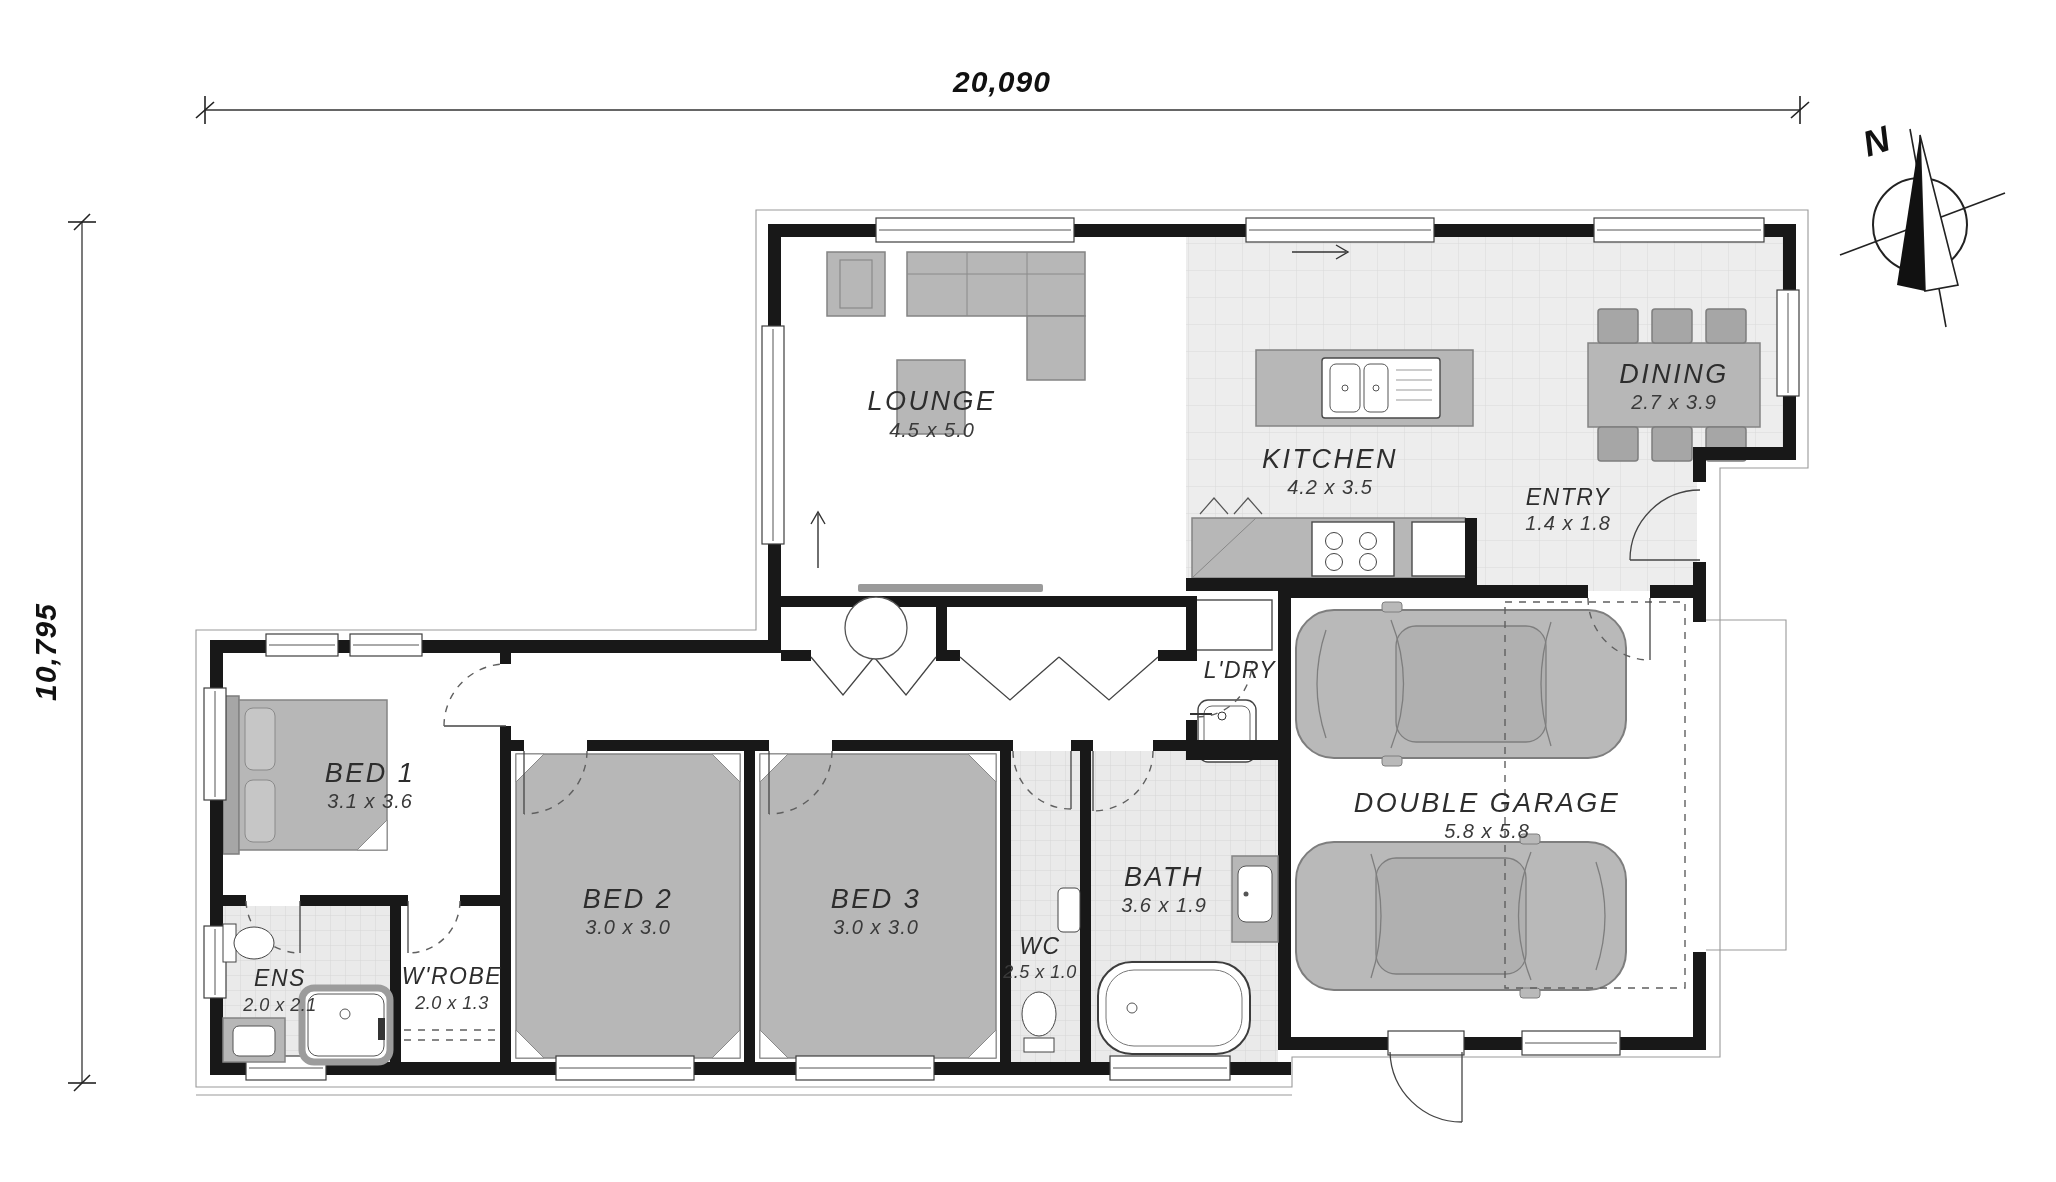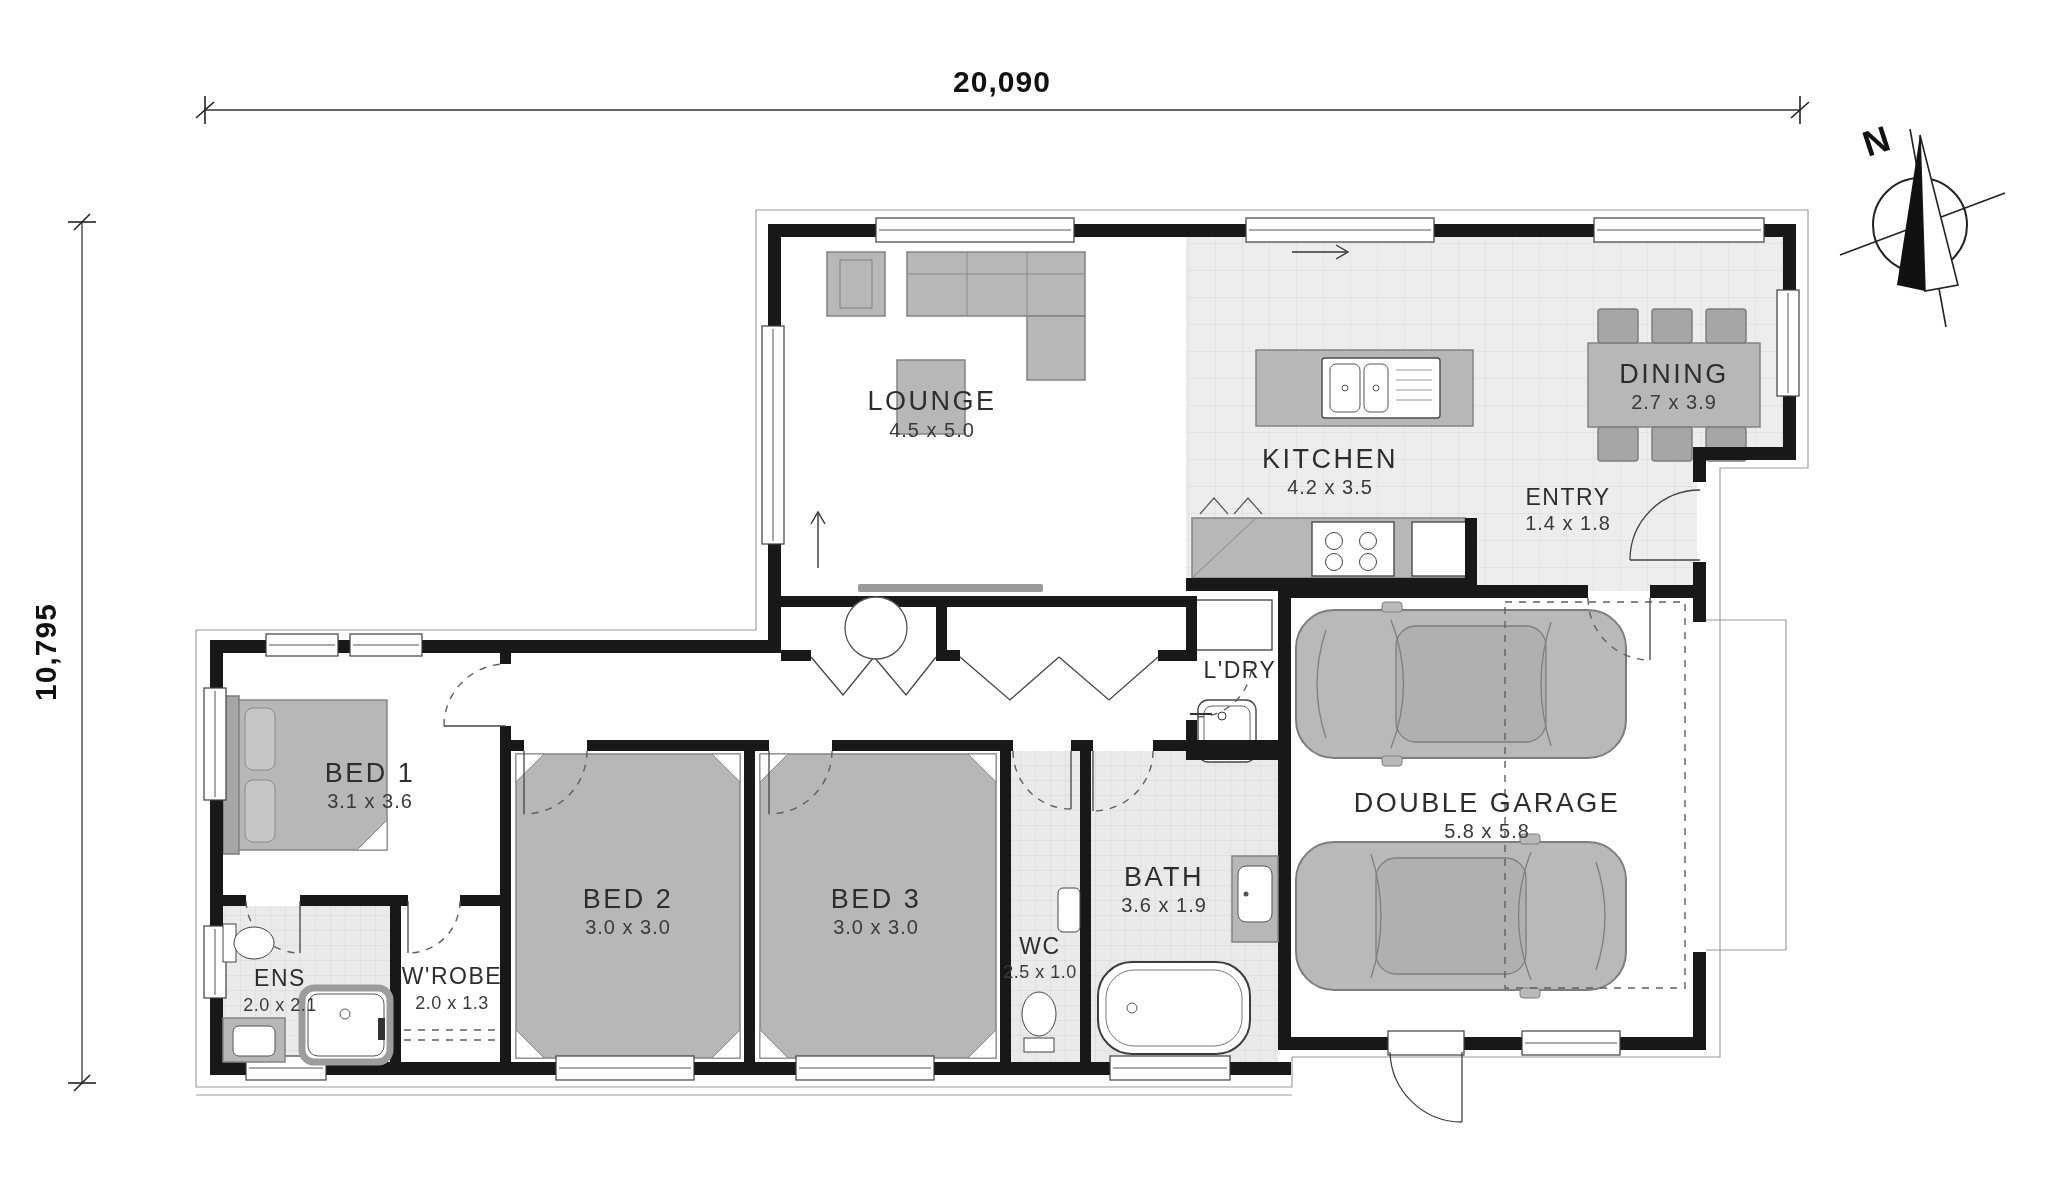--- a/index.html
+++ b/index.html
@@ -1,17 +1,17 @@
 <!DOCTYPE html>
 <html><head>
 <meta charset="utf-8">
 <style>
   html,body{margin:0;padding:0;background:#fff;}
   .canvas{position:relative;width:2056px;height:1182px;background:#ffffff;overflow:hidden;
-          font-family:"Liberation Sans",sans-serif;}
+          font-family:"Liberation Sans",sans-serif;font-style:italic;}
   svg{position:absolute;left:0;top:0;}
   svg text{text-anchor:middle;font-family:"Liberation Sans",sans-serif;}
   .wall{fill:#181818;}
   .furn{fill:#b7b7b7;stroke:#848484;stroke-width:1.5;}
   .furn-dk{fill:#a6a6a6;stroke:#7e7e7e;stroke-width:1.5;}
   .white-fix{fill:#ffffff;stroke:#4a4a4a;stroke-width:1.4;}
   .eave{stroke:#9a9a9a;fill:none;stroke-width:1.1;}
   .dash{stroke:#5f5f5f;stroke-width:1.4;fill:none;stroke-dasharray:7 7;}
   .swing{stroke:#444;stroke-width:1.3;fill:none;}
   .win{fill:#ffffff;stroke:#3f3f3f;stroke-width:1.2;}

